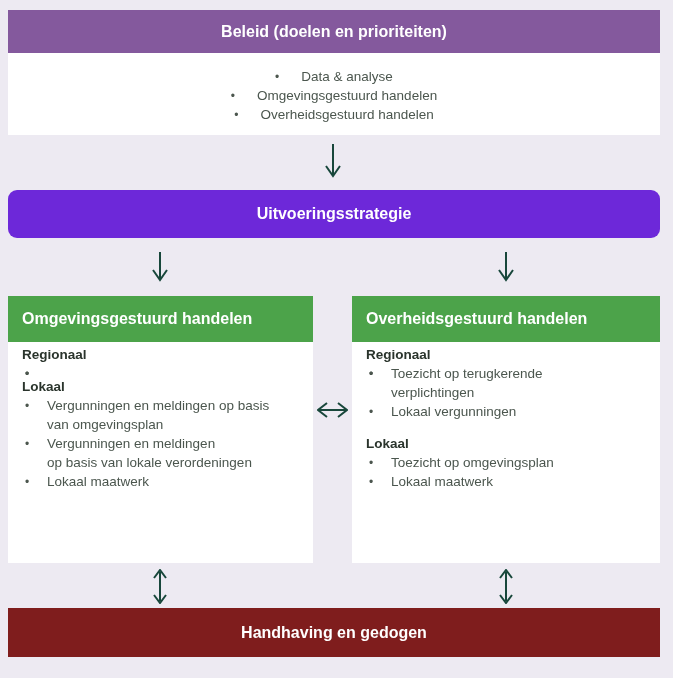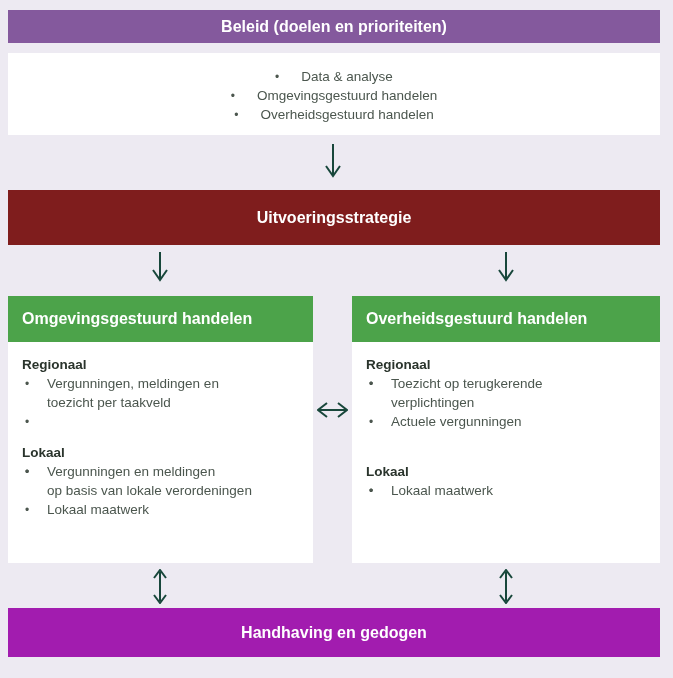--- a/index.html
+++ b/index.html
@@ -6,23 +6,23 @@
   .page {
     position:relative; width:673px; height:678px;
     background:#EDEAF2; overflow:hidden;
     font-family:"Liberation Sans", sans-serif;
   }
   .bar {
     position:absolute; left:8px; width:652px;
     display:flex; align-items:center; justify-content:center;
     color:#fff; font-size:16px; font-weight:bold;
   }
-  .bar-purple { top:10px; height:33px; background:#84599D; }
-  .bar-green-strategy { top:190px; height:55px; background:#7f1d1d; }
-  .bar-green-bottom { top:608px; height:49px; background:#a21caf; }
+  .bar-purple { top:10px; height:43px; background:#84599D; }
+  .bar-green-strategy { top:190px; height:48px; background:#6d28d9;border-radius:9px; }
+  .bar-green-bottom { top:608px; height:49px; background:#7f1d1d; }
   .top-box {
     position:absolute; left:8px; top:53px; width:652px; height:82px;
     background:#fff; box-sizing:border-box; padding-top:16px;
   }
   .c-item {
     display:flex; justify-content:center; align-items:baseline;
     height:19px; font-size:13.5px; color:#4B564E;
   }
   .c-item .dot { margin-right:22px; font-size:12px; }
   .dot { color:#4B564E; }
@@ -32,25 +32,25 @@
   .column-left { left:8px; width:305px; }
   .column-right { left:352px; width:308px; }
   .col-header {
     height:46px; background:#4CA34A; color:#fff;
     font-size:16px; font-weight:bold;
     display:flex; align-items:center; padding-left:14px;
     box-sizing:border-box;
   }
   .col-body {
     height:221px; background:#fff; box-sizing:border-box;
-    padding:13px 12px 0 14px;
+    padding:3px 12px 0 14px;
     font-size:13.5px; line-height:19px; color:#4B564E;
   }
   .sec-heading { font-weight:bold; color:#2A342C; }
-  .sec + .sec { margin-top:31px; }
+  .sec + .sec { margin-top:13px; }
   ul.items { list-style:none; margin:0; padding:0; }
   ul.items li { position:relative; padding-left:25px; }
   ul.items li .dot { position:absolute; left:3px; top:1px; font-size:12px; }
   .arrow { position:absolute; }
   svg.arr { display:block; }
 </style>
 </head>
 <body>
 
 <div class="page">
@@ -99,52 +99,52 @@
   </div>
 
   <div class="column column-left">
     <div class="col-header">
       <span class="col-title">Omgevingsgestuurd handelen</span>
     </div>
     <div class="col-body">
         <div class="sec">
           <div class="sec-heading">Regionaal</div>
           <ul class="items">
-            <li><span class="dot">•</span><span>Vergunningen, meldingen en<br>toezicht per taakveld</span></li>
+            <li><span class="dot">•</span></li>
             <li><span class="dot">•</span></li>
           </ul>
         </div>
         <div class="sec">
           <div class="sec-heading">Lokaal</div>
           <ul class="items">
-            <li><span class="dot">•</span></li>
+            <li><span class="dot">•</span><span>Vergunningen en meldingen op basis<br>van omgevingsplan</span></li>
             <li><span class="dot">•</span><span>Vergunningen en meldingen<br>op basis van lokale verordeningen</span></li>
             <li><span class="dot">•</span><span>Lokaal maatwerk</span></li>
           </ul>
         </div>
       </div>
   </div>
 
   <div class="column column-right">
     <div class="col-header">
       <span class="col-title">Overheidsgestuurd handelen</span>
     </div>
     <div class="col-body">
         <div class="sec">
           <div class="sec-heading">Regionaal</div>
           <ul class="items">
             <li><span class="dot">•</span></li>
             <li><span class="dot">•</span><span>Toezicht op terugkerende<br>verplichtingen</span></li>
-            <li><span class="dot">•</span><span>Actuele vergunningen</span></li>
+            <li><span class="dot">•</span><span>Lokaal vergunningen</span></li>
           </ul>
         </div>
         <div class="sec">
           <div class="sec-heading">Lokaal</div>
           <ul class="items">
-            <li><span class="dot">•</span></li>
+            <li><span class="dot">•</span><span>Toezicht op omgevingsplan</span></li>
             <li><span class="dot">•</span><span>Lokaal maatwerk</span></li>
           </ul>
         </div>
       </div>
   </div>
 
   <div class="arrow" style="left:317px; top:400px;">
     <svg class="arr" width="31" height="20" viewBox="0 0 31 20">
       <line x1="2" y1="10" x2="29" y2="10" stroke="#18473B" stroke-width="2"></line>
       <polyline points="10,3 1,10 10,17" fill="none" stroke="#18473B" stroke-width="2"></polyline>

